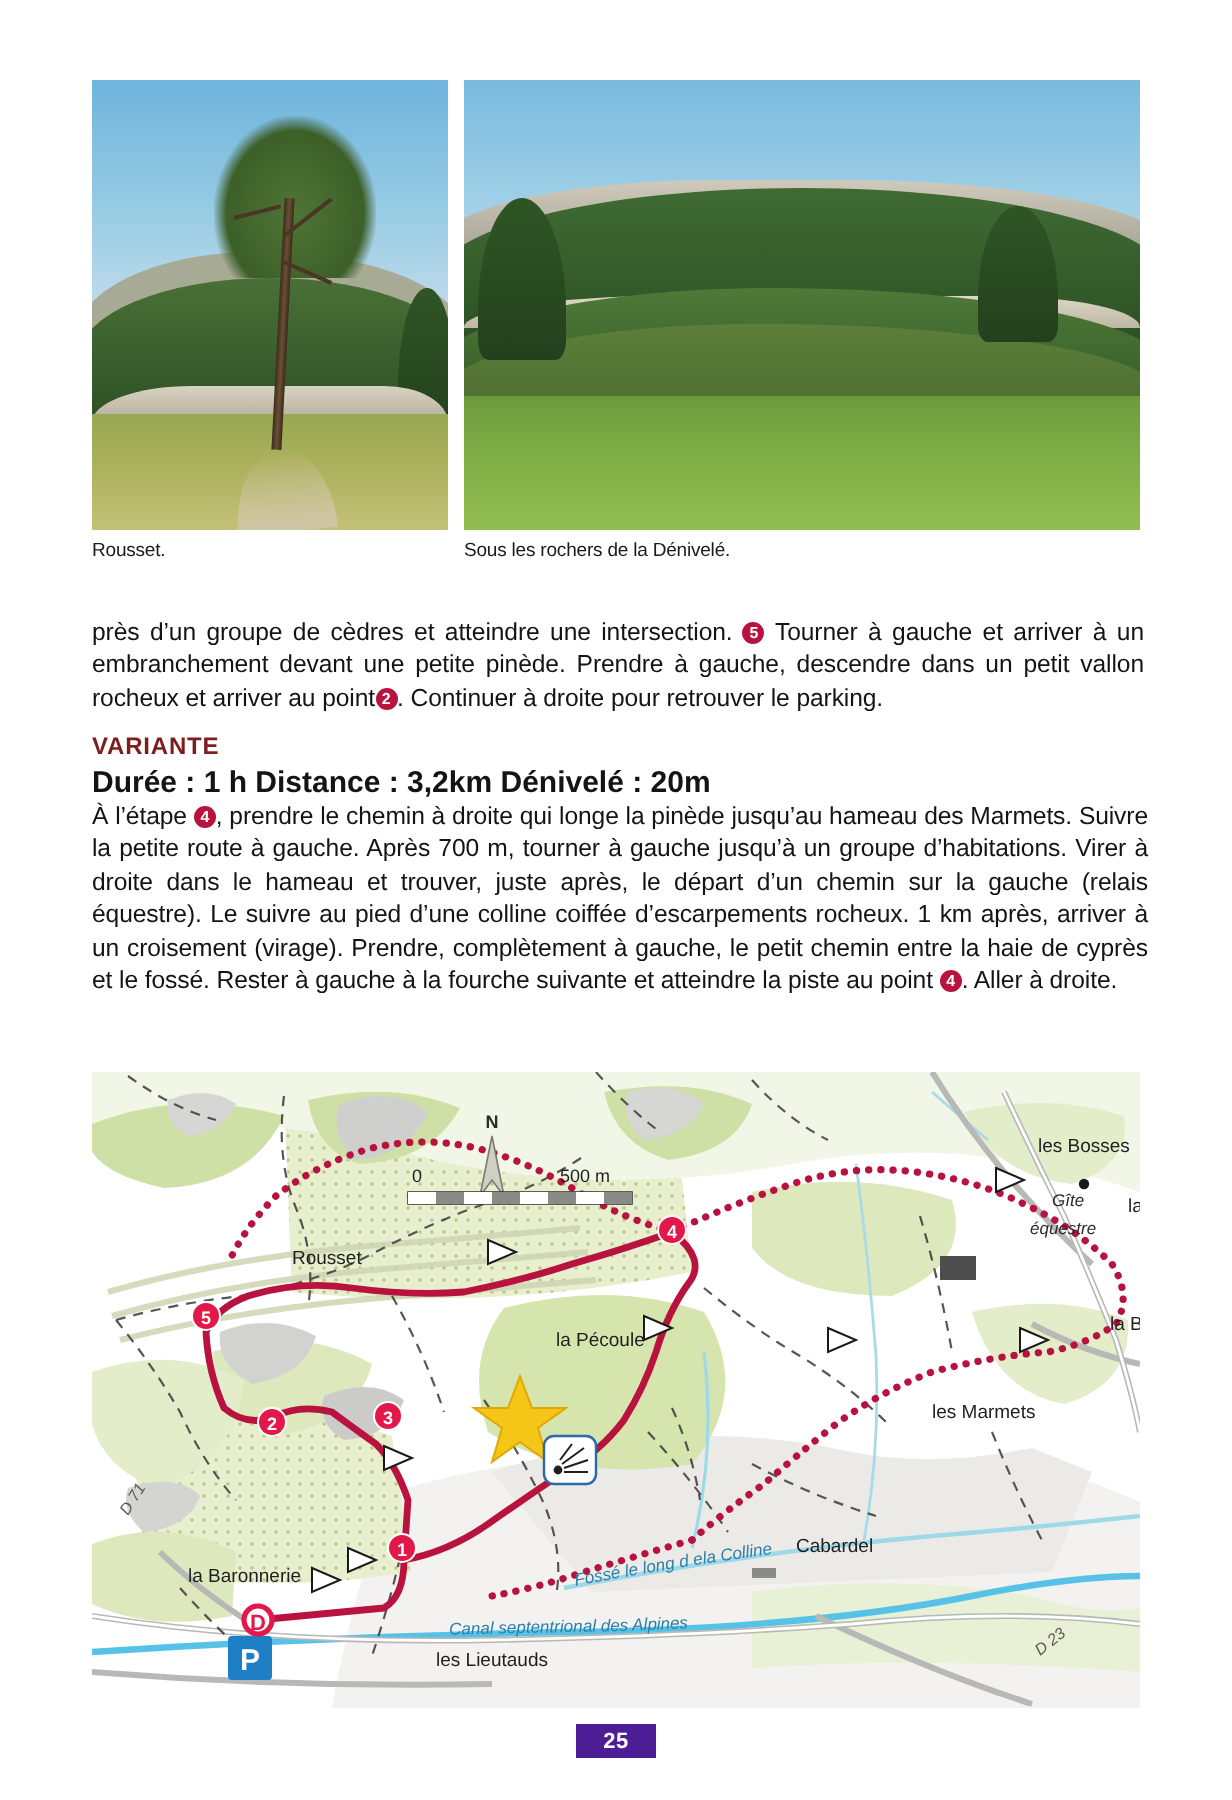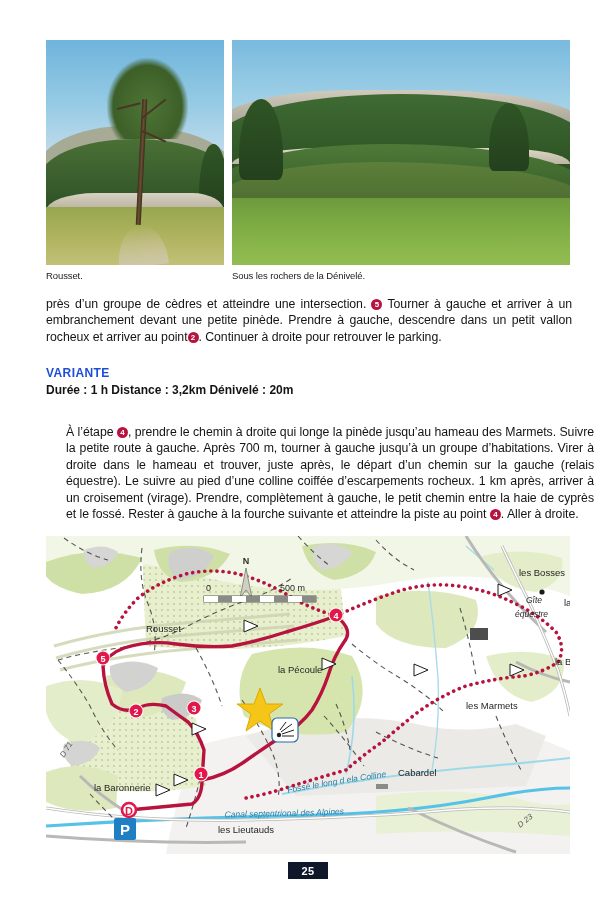--- a/index.html
+++ b/index.html
@@ -87,21 +87,21 @@
     font-size:9.5px;
     color:#1a1a1a;
     font-family:"Liberation Sans", sans-serif;
     letter-spacing:-0.1px;
   }
   .cap-left  { left:46px; top:270px; }
   .cap-right { left:232px; top:270px; }
 
   
   .body-block {
-    position:absolute; left:46px; top:296px; width:526px;
+    position:absolute; left:46px; top:308px; width:526px;
     font-size:12.3px; line-height:16.4px;
     text-align:justify;
     color:#141414;
     letter-spacing:-0.05px;
   }
   .marker {
     display:inline-block;
     width:11px; height:11px;
     line-height:11px;
     border-radius:50%;
@@ -110,33 +110,32 @@
     font-size:8px;
     font-weight:bold;
     text-align:center;
     vertical-align:1px;
     font-family:"Liberation Sans", sans-serif;
   }
 
   
   .variante-title {
     position:absolute; left:46px; top:366px;
-    font-size:12px; font-weight:bold; color:#1d4ed8;
+    font-size:12px; font-weight:bold; color:#7f1d1d;
     letter-spacing:0.4px;
   }
   .variante-stats {
     position:absolute; left:46px; top:383px;
-    font-size:12px; font-weight:bold; color:#141414;
+    font-size:15px; font-weight:bold; color:#141414;
   }
   .variante-body {
-    position:absolute; left:46px; top:424px; width:528px;
+    position:absolute; left:46px; top:400px; width:528px;
     font-size:12.3px; line-height:16.4px;
     text-align:justify; color:#141414;
     letter-spacing:-0.05px;
-    margin-left:20px;
   }
 
   
   .map-wrap {
     position:absolute; left:46px; top:536px; width:524px; height:318px;
     overflow:hidden; background:#ffffff;
   }
   .map-svg { display:block; width:524px; height:318px; }
 
   .map-label {
@@ -147,21 +146,21 @@
   .map-label-place { font-size:9.5px; fill:#1f1f1f; }
   .map-label-water { font-size:8.5px; fill:#2b7fa8; font-style:italic; }
   .map-label-italic { font-style:italic; font-size:8.5px; }
   .map-label-road { font-size:8px; fill:#5a5a5a; font-style:italic; }
   .scale-text { font-size:9px; fill:#1f1f1f; }
 
   
   .page-badge {
     position:absolute; left:288px; top:862px;
     width:40px; height:17px;
-    background:#0f172a;
+    background:#4c1d95;
     color:#ffffff;
     font-size:11px; font-weight:bold;
     display:flex; align-items:center; justify-content:center;
     letter-spacing:0.3px;
   }
 </style>
 </head>
 <body>
 
 <div class="photo-row">

